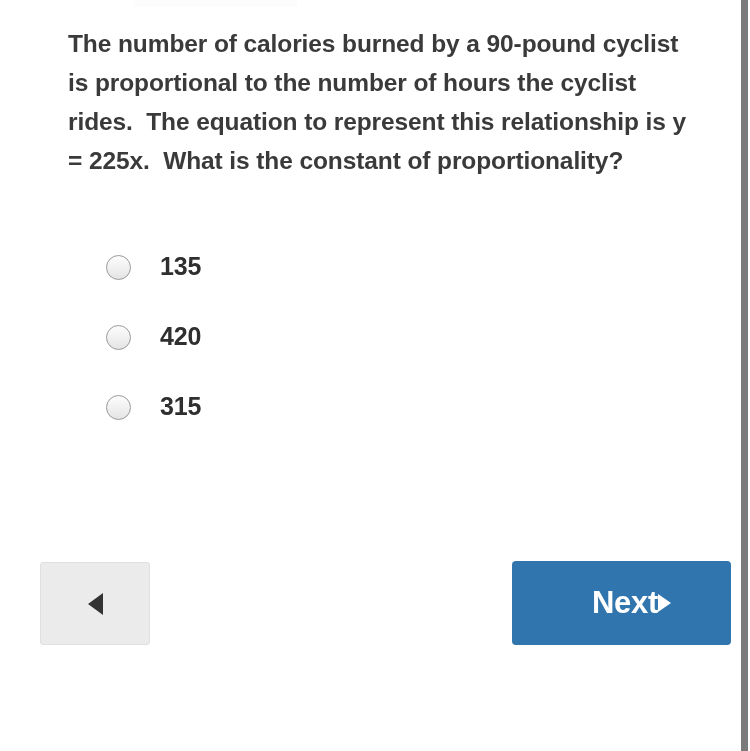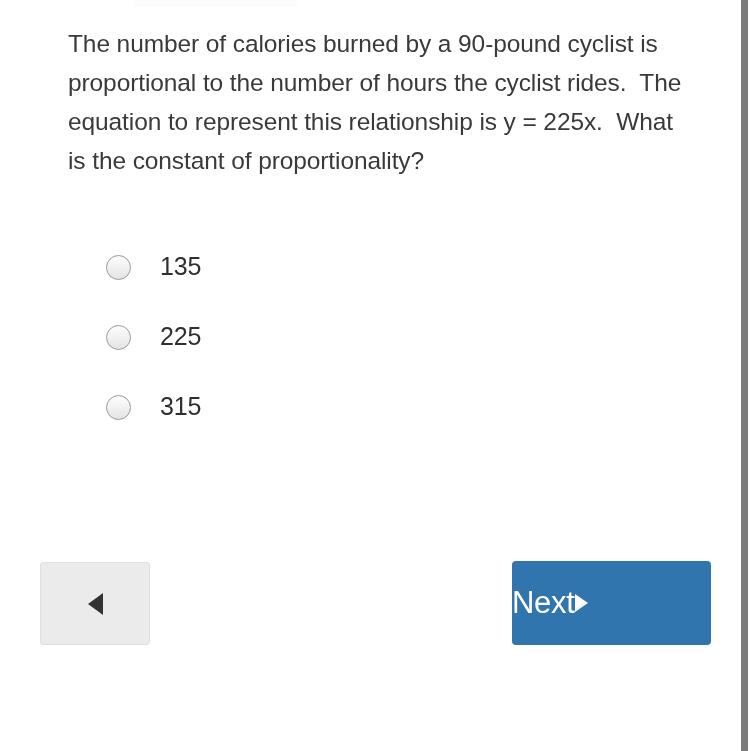--- a/index.html
+++ b/index.html
@@ -16,20 +16,21 @@
     -webkit-font-smoothing: antialiased;
   }
 
   #quiz-page {
     position: absolute;
     left: 0;
     top: 0;
     width: 737px;
     height: 751px;
     background: #ffffff;
+    font-weight: bold;
   }
 
   
   #top-clip {
     position: absolute;
     left: 134px;
     top: 0;
     width: 163px;
     height: 7px;
     background: #fcfcfd;
@@ -110,21 +111,23 @@
     position: absolute;
     left: 512px;
     top: 561px;
     width: 199px;
     height: 84px;
     background: #3175ae;
     border-radius: 4px;
     cursor: pointer;
     display: flex;
     align-items: center;
+    justify-content: center;
     gap: 0;
+    padding-left: 20px;
   }
 
   #next-label {
     font-size: 31px;
     color: #ffffff;
     letter-spacing: -0.3px;
     line-height: 34px;
   }
 
   .tri-right {
@@ -164,21 +167,21 @@
 
   <div id="answer-options">
 
     <div class="option-row">
       <span class="radio-button"></span>
       <span class="option-label">135</span>
     </div>
 
     <div class="option-row">
       <span class="radio-button"></span>
-      <span class="option-label">225</span>
+      <span class="option-label">420</span>
     </div>
 
     <div class="option-row">
       <span class="radio-button"></span>
       <span class="option-label">315</span>
     </div>
 
 
   </div>
 

